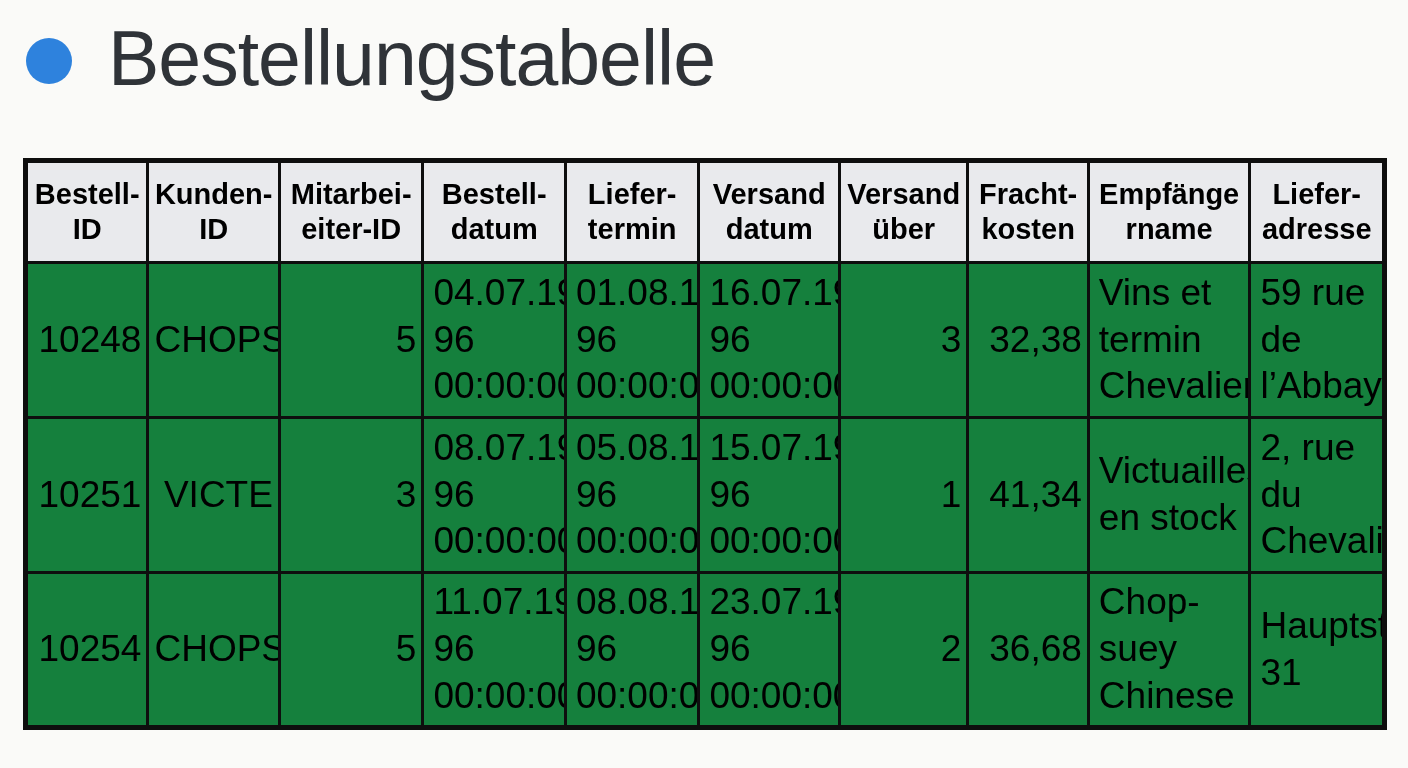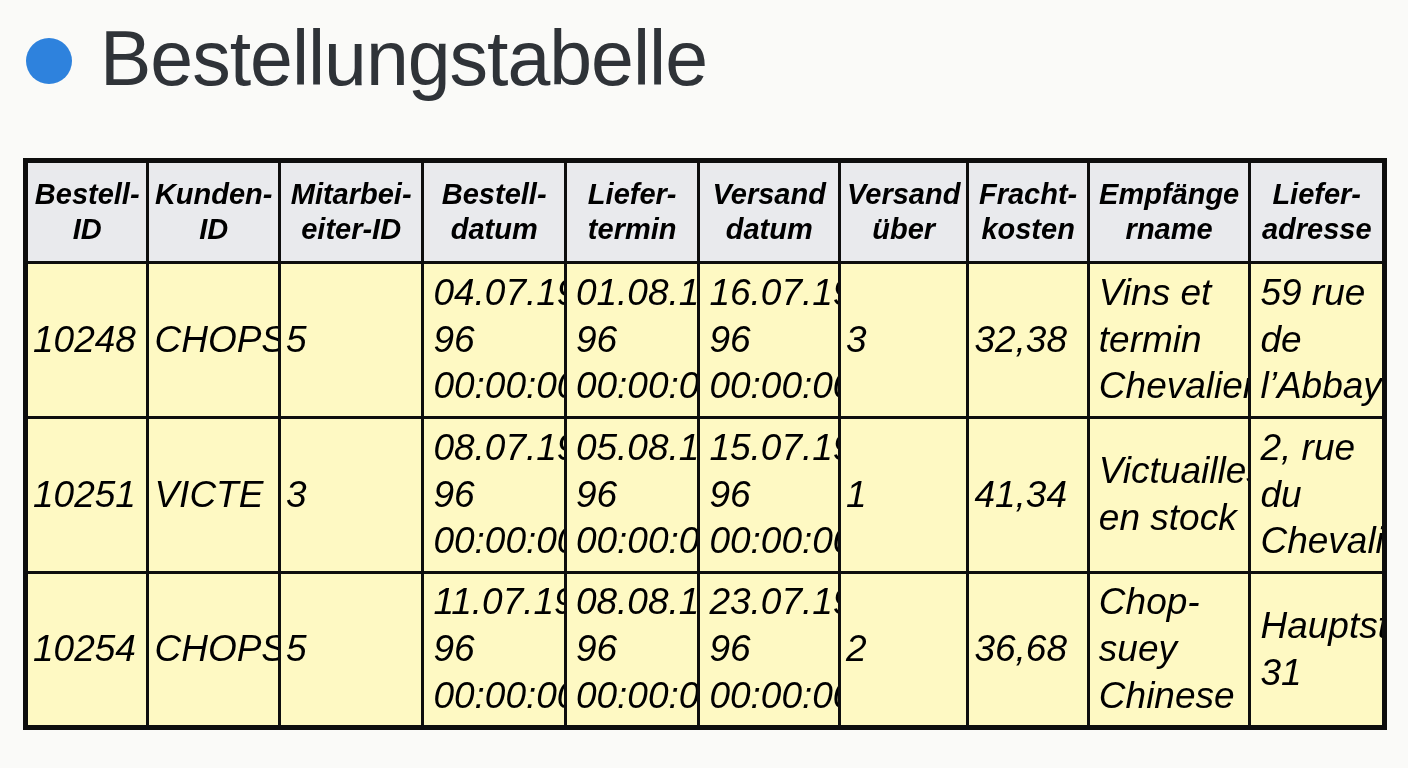--- a/index.html
+++ b/index.html
@@ -13,21 +13,21 @@
     font-family: "Liberation Sans", "DejaVu Sans", sans-serif;
     position: relative;
     overflow: hidden;
   }
   .title-row {
     position: absolute;
     left: 26px;
     top: 16px;
     display: flex;
     align-items: center;
-    gap: 28px;
+    gap: 36px;
   }
   .bullet {
     width: 46px;
     height: 46px;
     border-radius: 50%;
     background: #2e82dd;
     flex: 0 0 auto;
     margin-top: 6px;
   }
   .page-title {
@@ -39,23 +39,22 @@
     line-height: 1.1;
     white-space: nowrap;
   }
   table.orders {
     position: absolute;
     left: 23px;
     top: 158px;
     width: 1364px;
     border-collapse: collapse;
     table-layout: fixed;
-    background: #fef9c3;
+    background: #15803d;
     border: 5px solid #0e0e0e;
-    font-style: italic;
   }
   table.orders th,
   table.orders td {
     border: 3px solid #0e0e0e;
     overflow: hidden;
   }
   table.orders thead tr { height: 102px; }
   table.orders tbody tr { height: 155px; }
   table.orders th {
     background: #e9eaed;
@@ -70,21 +69,21 @@
   }
   table.orders td {
     color: #000;
     font-size: 37px;
     font-weight: 400;
     vertical-align: middle;
     white-space: pre-line;
     line-height: 1.27;
     padding: 0 5px;
   }
-  table.orders td.align-c { text-align: left; }
+  table.orders td.align-c { text-align: right; }
   table.orders td.align-l { text-align: left; padding-left: 9px; padding-right: 4px; }
 </style>
 </head>
 <body>
 
 <div class="title-row">
   <span class="bullet" style="background: rgb(46, 130, 221);"></span>
   <h1 class="page-title" style="color: rgb(47, 51, 56);">Bestellungstabelle</h1>
 </div>
 

